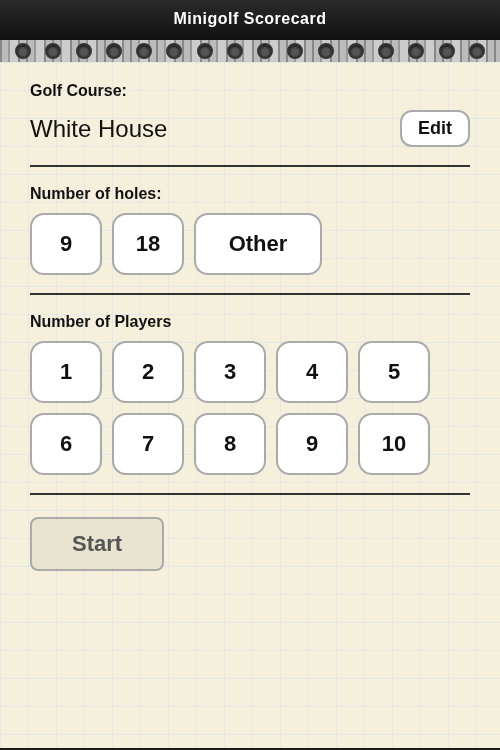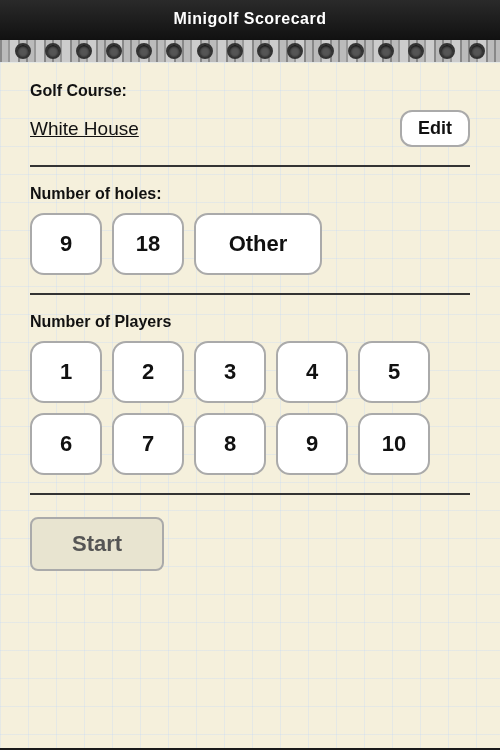--- a/index.html
+++ b/index.html
@@ -88,23 +88,22 @@
 
     
     #course-row {
       display: flex;
       align-items: center;
       justify-content: space-between;
       margin-bottom: 4px;
     }
 
     #course-name {
-      font-size: 19px;
-      color: #111;
-      text-decoration: underline;
+      font-size: 24px;
+      color: #111;
     }
 
     .edit-button {
       background: #fff;
       border: 2px solid #aaa;
       border-radius: 12px;
       font-size: 18px;
       font-weight: bold;
       padding: 6px 16px;
       cursor: pointer;

